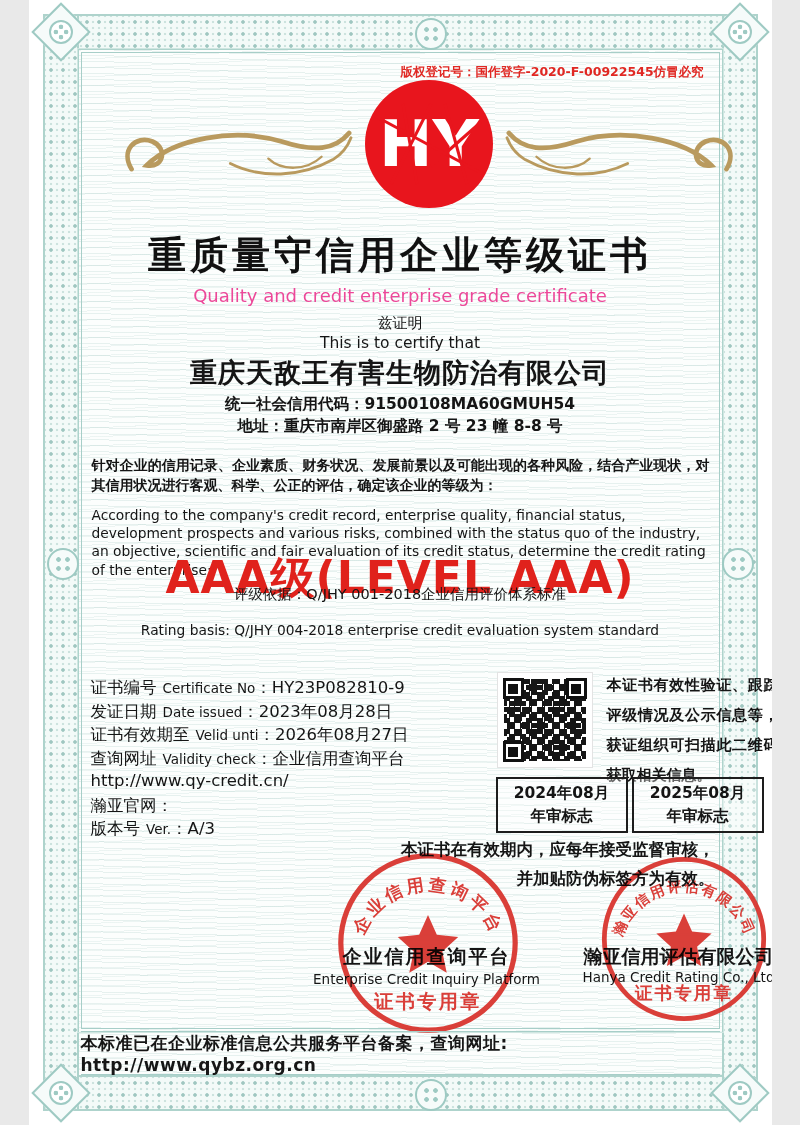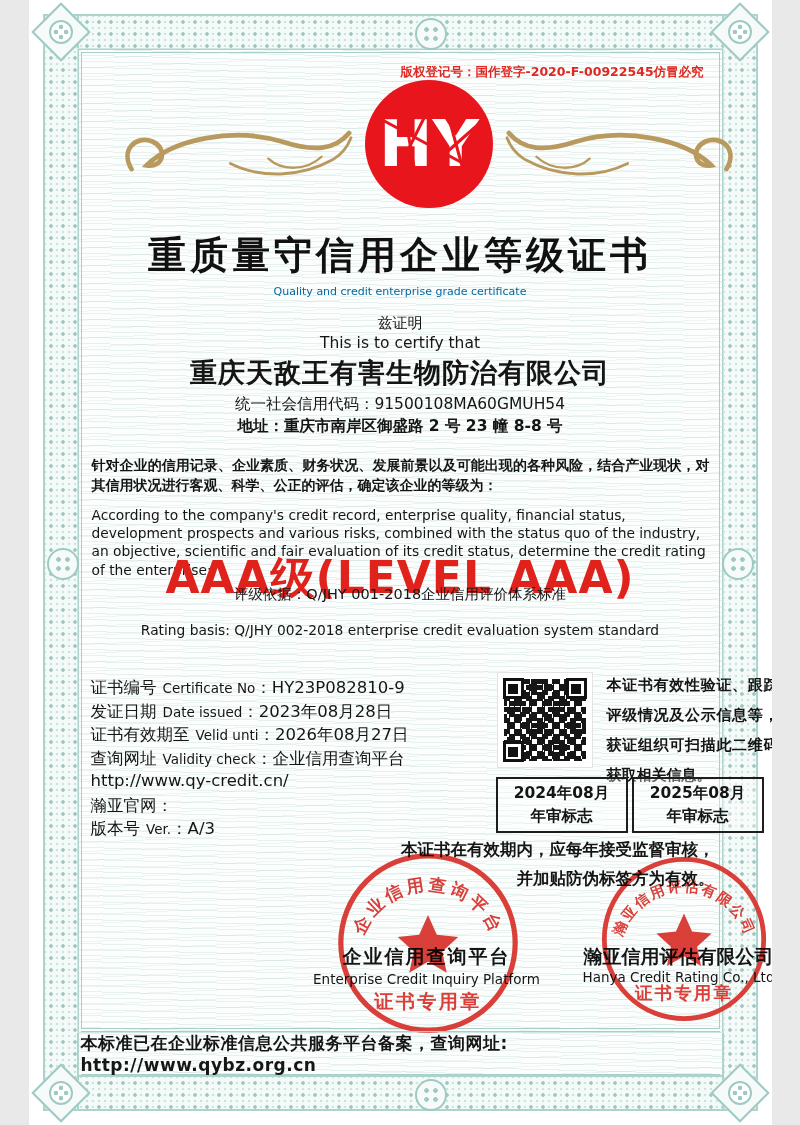--- a/index.html
+++ b/index.html
@@ -78,25 +78,25 @@
   .copyright { top:64px; left:372px; font-size:12.5px; color:#e02823; font-weight:600; }
   .logo {
     top:80px; left:336px; width:128px; height:128px; border-radius:50%;
     background:#e8151d; display:flex; align-items:center; justify-content:center;
   }
   .flourish { top:114px; width:248px; height:76px; }
   .flourish.fl-left { left:84px; }
   .flourish.fl-right { left:468px; transform:scaleX(-1); }
 
   .title { top:230px; font-size:38px; font-weight:bold; letter-spacing:4px; color:#111;text-align:center; }
-  .subtitle { top:285px; font-size:11px; color:#0369a1; }
+  .subtitle { top:285px; font-size:18px; color:#ec4899; }
   .certify-cn { top:314px; font-size:15px; }
   .certify-en { top:334px; font-size:15.5px; }
   .company { top:355px; font-size:27px; font-weight:bold; letter-spacing:1px; }
-  .credit-code { top:394px; font-size:15.5px; font-weight:400; }
+  .credit-code { top:394px; font-size:15.5px; font-weight:700; }
   .address { top:416px; font-size:15.5px; font-weight:600; }
 
   .eval-cn { top:455px; left:63px; right:62px; font-size:14px; line-height:1.45; font-weight:700; text-align:justify; }
   .eval-en { top:506px; left:63px; right:52px; font-size:13.8px; line-height:1.32; }
 
   .rating { top:549px; font-size:44px; font-weight:bold; color:#e0221c; letter-spacing:1px; }
   .basis-cn { top:585px; font-size:14.5px; }
   .basis-en { top:622px; font-size:13.8px; }
 
   .details { top:677px; left:62px; width:410px; }
@@ -197,21 +197,21 @@
     <div class="abs center certify-en">This is to certify that</div>
     <div class="abs center company">重庆天敌王有害生物防治有限公司</div>
     <div class="abs center credit-code">统一社会信用代码：91500108MA60GMUH54</div>
     <div class="abs center address">地址：重庆市南岸区御盛路 2 号 23 幢 8-8 号</div>
 
     <div class="abs eval-cn">针对企业的信用记录、企业素质、财务状况、发展前景以及可能出现的各种风险，结合产业现状，对其信用状况进行客观、科学、公正的评估，确定该企业的等级为：</div>
     <div class="abs eval-en">According to the company's credit record, enterprise quality, financial status, development prospects and various risks, combined with the status quo of the industry, an objective, scientific and fair evaluation of its credit status, determine the credit rating of the enterprise:</div>
 
     <div class="abs center rating">AAA级(LEVEL AAA)</div>
     <div class="abs center basis-cn">评级依据：Q/JHY 001-2018企业信用评价体系标准</div>
-    <div class="abs center basis-en">Rating basis: Q/JHY 002-2018 enterprise credit evaluation system standard</div>
+    <div class="abs center basis-en">Rating basis: Q/JHY 004-2018 enterprise credit evaluation system standard</div>
 
     <div class="abs details">
       <div class="drow">
         <span class="dcn">证书编号</span>
         <span class="den">Certificate No</span>
         <span class="dsep">：</span>
         <span class="dval">HY23P082810-9</span>
       </div>
       <div class="drow">
         <span class="dcn">发证日期</span>

